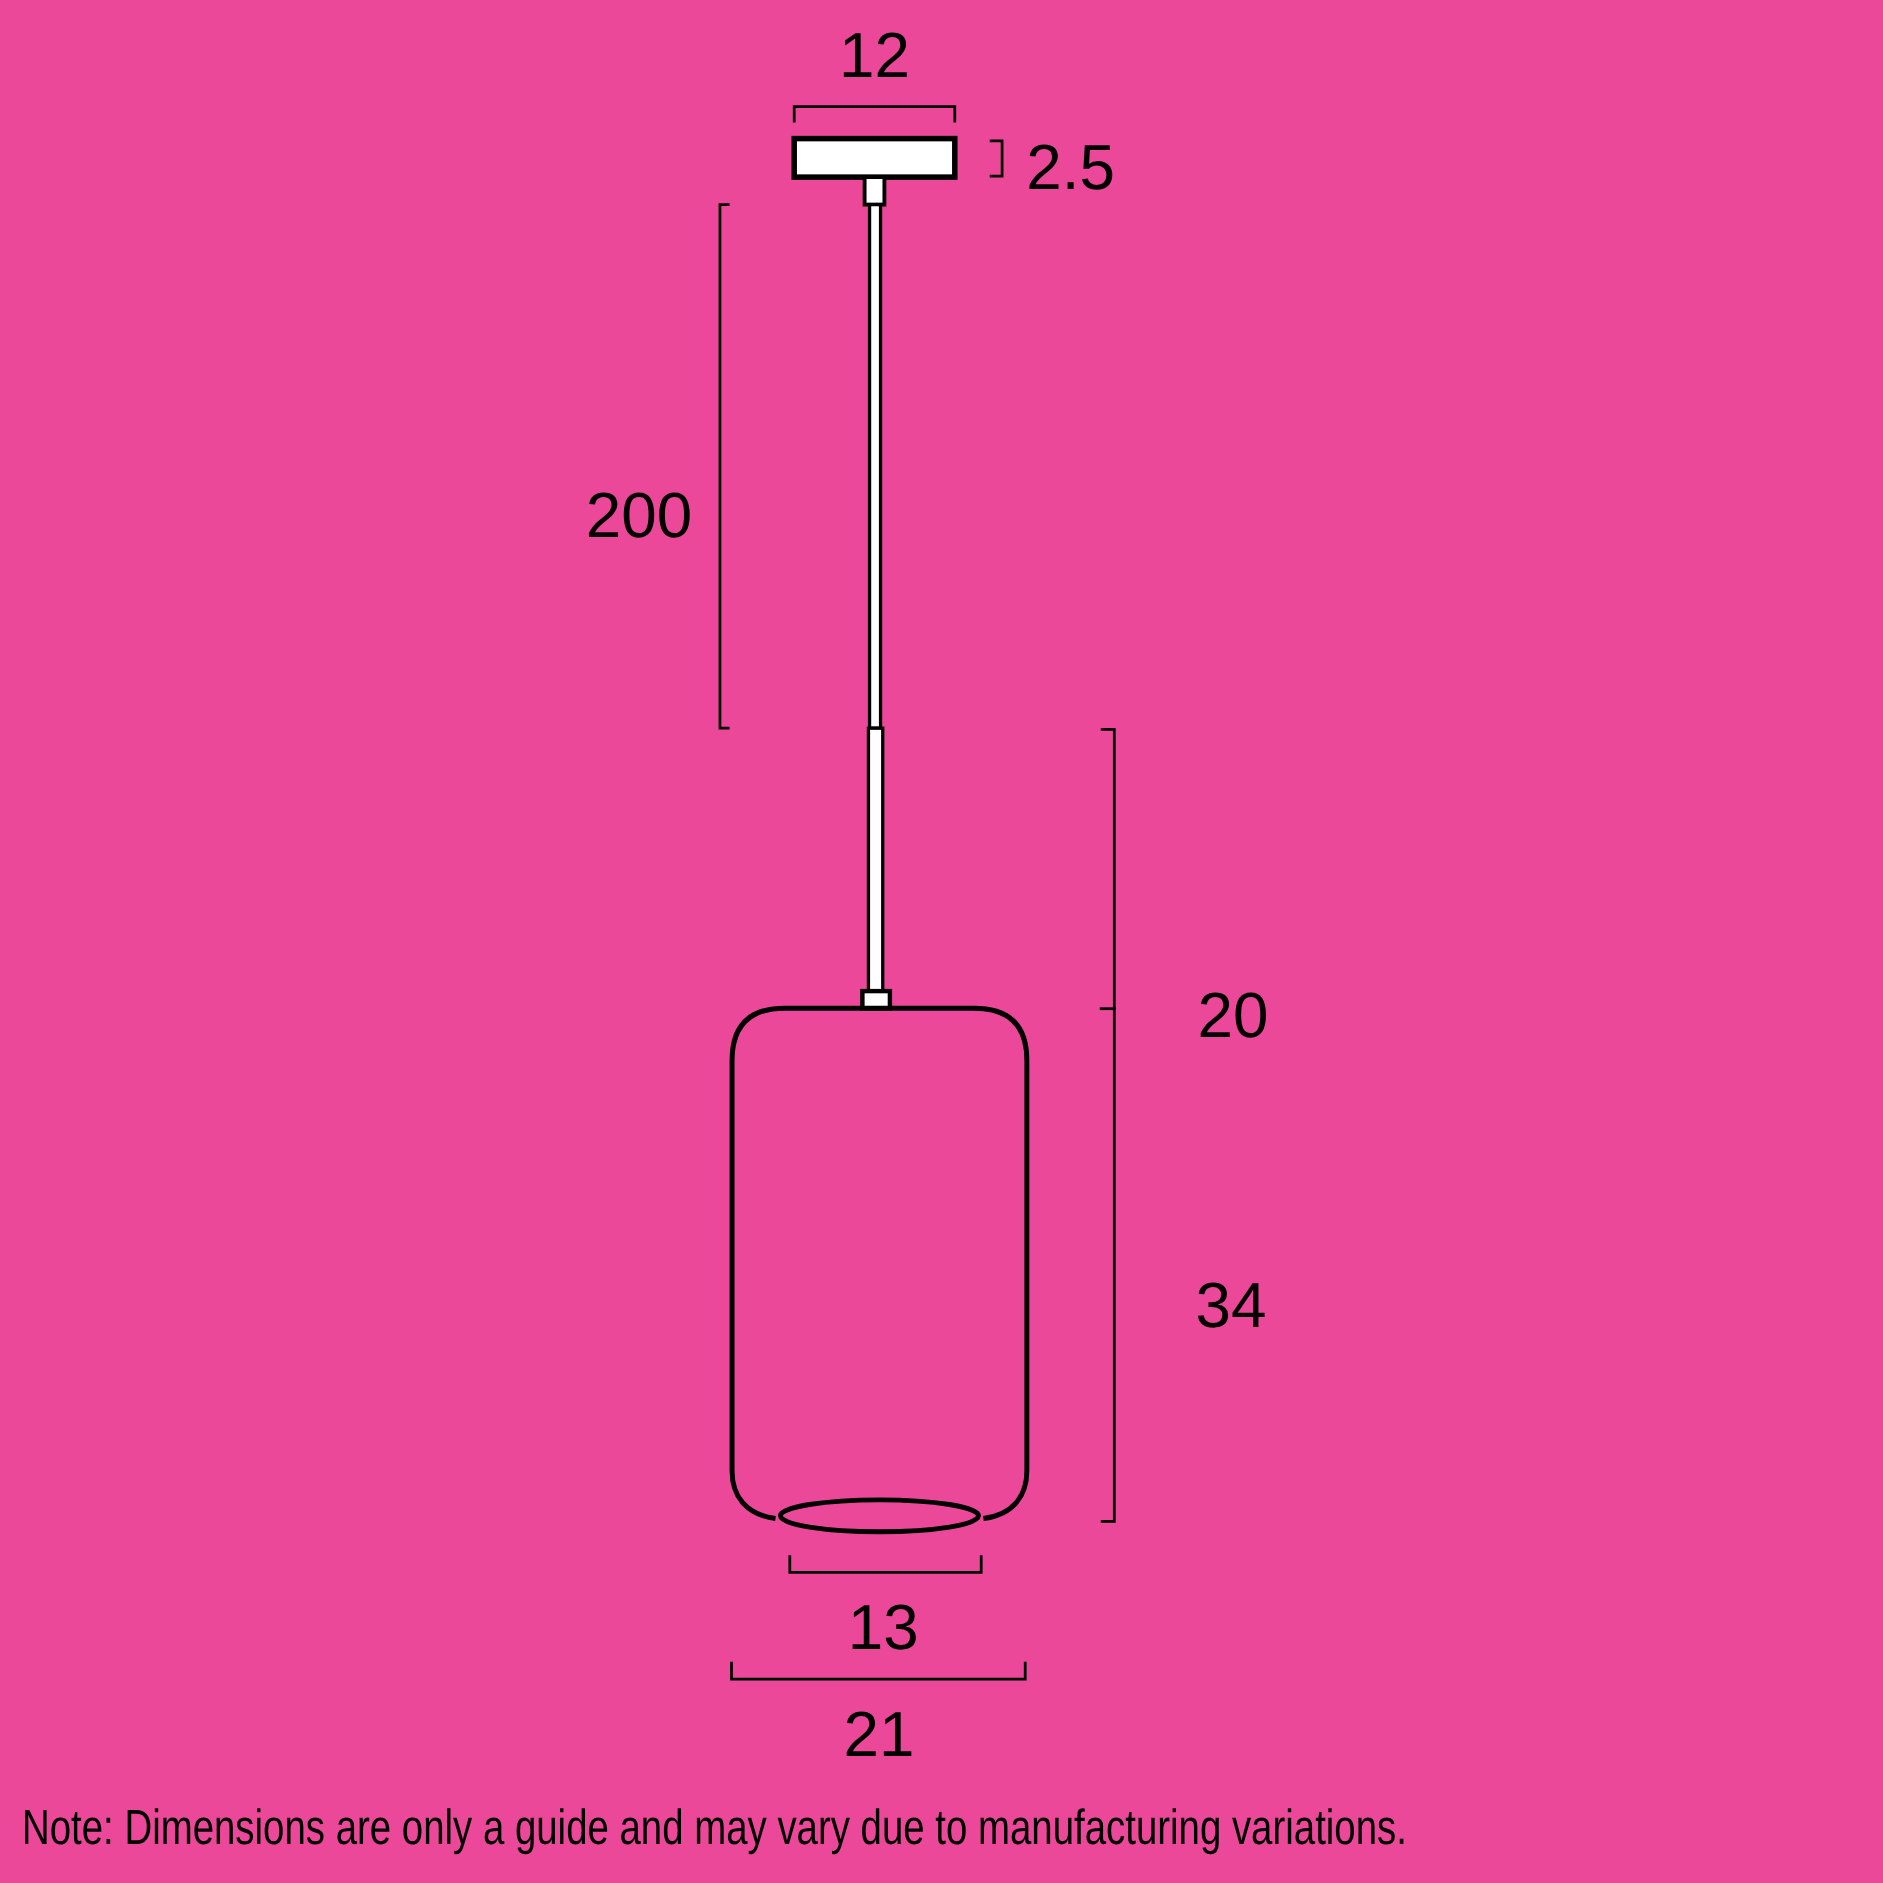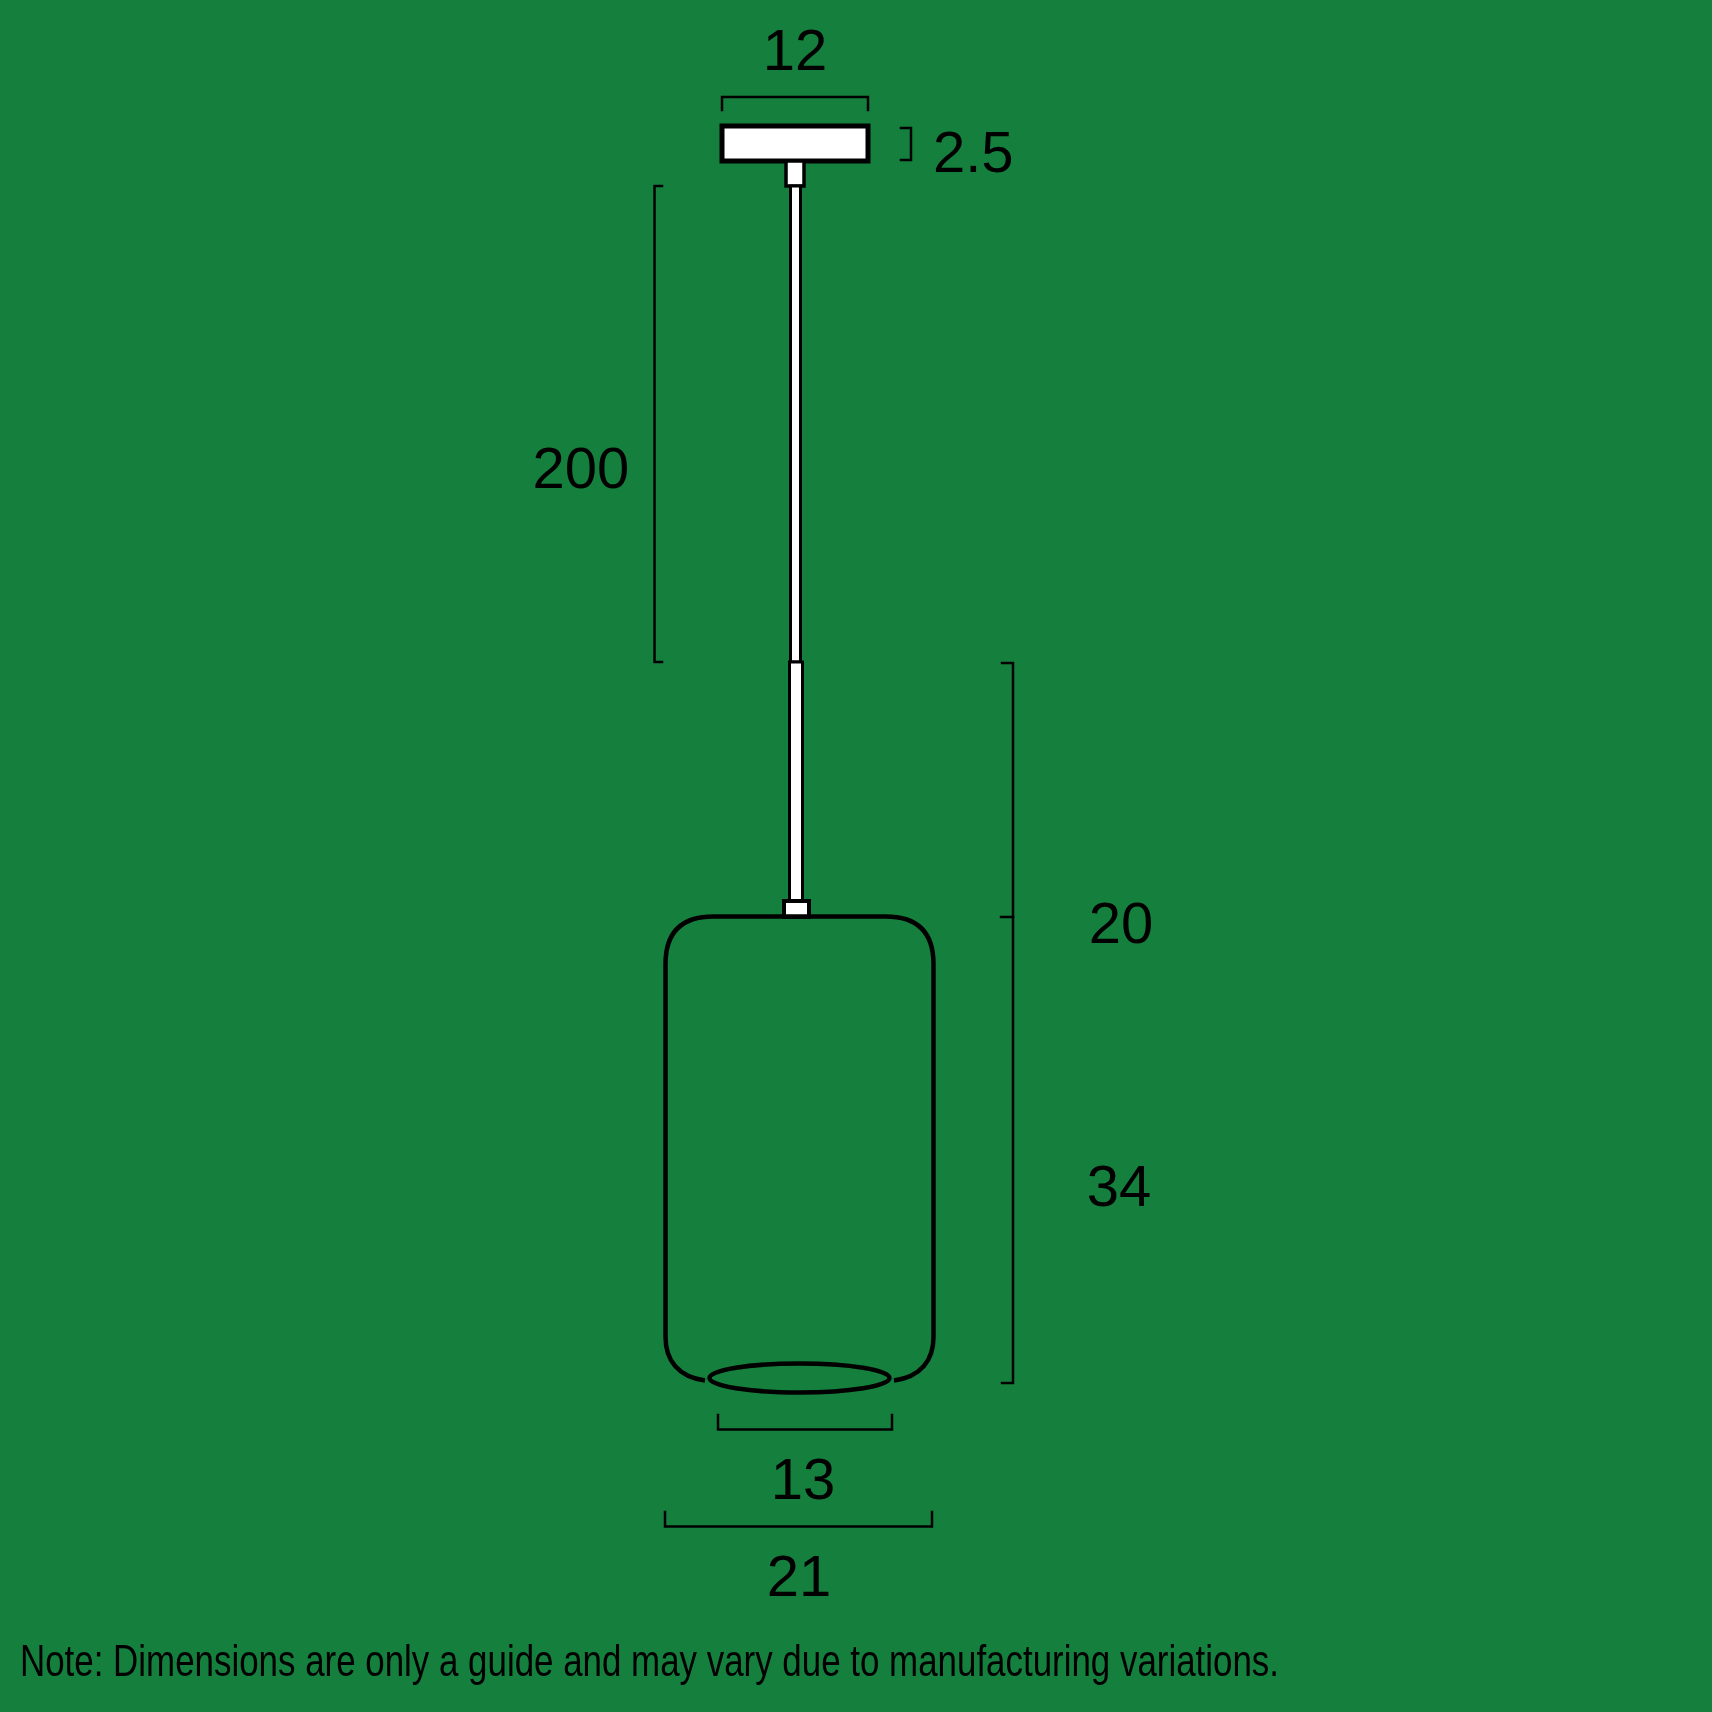--- a/index.html
+++ b/index.html
@@ -4,21 +4,21 @@
 <style>
   html, body {
     margin: 0;
     padding: 0;
     background: #ffffff;
   }
   .page {
     position: relative;
     width: 1712px;
     height: 1712px;
-    background: #15803d;
+    background: #ec4899;
     font-family: "Liberation Sans", sans-serif;
   }
   svg { display: block; }
   .outline {
     fill: none;
     stroke: #000000;
     stroke-width: 4.5;
     stroke-linecap: butt;
   }
   .outline-fill {

